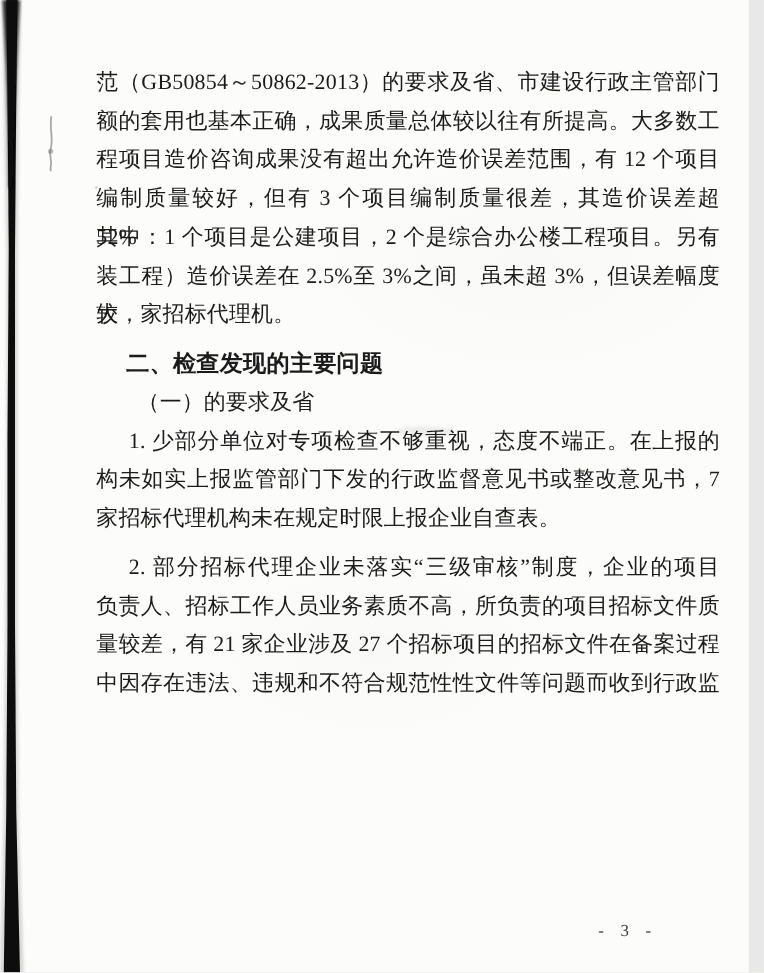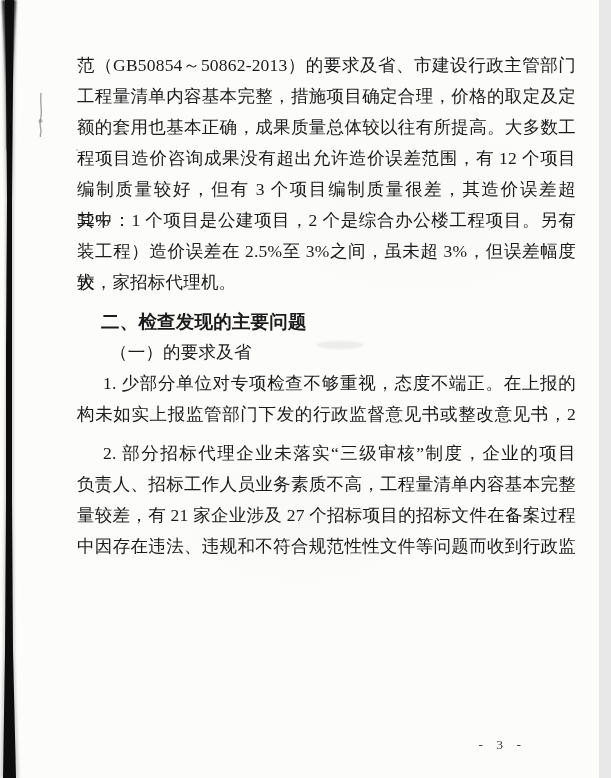--- a/index.html
+++ b/index.html
@@ -88,32 +88,32 @@
     <path d="M41,93 C39.5,105 43,111 40.5,119 C38.5,126 42.5,128 40.5,134 L40.5,137" fill="none" stroke="#8e8e8e" stroke-width="1.4" opacity="0.8"></path>
     <circle cx="40.5" cy="121" r="2.1" fill="#6f6f6f" opacity="0.45"></circle>
 
     <circle cx="77" cy="150" r="0.9" fill="#9a9a9a" opacity="0.6"></circle>
 
     <ellipse cx="340" cy="345" rx="24" ry="4" fill="#c9c9c6" opacity="0.3" filter="url(#blur12)"></ellipse>
   </svg>
 
   <div class="textcol">
     <div class="line j">范（GB50854～50862-2013）的要求及省、市建设行政主管部门</div>
-    <div class="line j">工程量清单内容基本完整，措施项目确定合理，价格的取定及定</div>
     <div class="line j">额的套用也基本正确，成果质量总体较以往有所提高。大多数工</div>
     <div class="line j">程项目造价咨询成果没有超出允许造价误差范围，有 12 个项目</div>
     <div class="line j">编制质量较好，但有 3 个项目编制质量很差，其造价误差超 52%，</div>
     <div class="line j">其中：1 个项目是公建项目，2 个是综合办公楼工程项目。另有</div>
     <div class="line j">装工程）造价误差在 2.5%至 3%之间，虽未超 3%，但误差幅度较</div>
     <div class="line">大，家招标代理机。</div>
     <div class="line heading">二、检查发现的主要问题</div>
     <div class="line sub">（一）的要求及省</div>
     <div class="line j p1">1. 少部分单位对专项检查不够重视，态度不端正。在上报的</div>
-    <div class="line j">构未如实上报监管部门下发的行政监督意见书或整改意见书，2</div>
+    <div class="line j">构未如实上报监管部门下发的行政监督意见书或整改意见书，7</div>
+    <div class="line">家招标代理机构未在规定时限上报企业自查表。</div>
     <div class="line j p1 sp">2. 部分招标代理企业未落实“三级审核”制度，企业的项目</div>
-    <div class="line j">负责人、招标工作人员业务素质不高，工程量清单内容基本完整</div>
+    <div class="line j">负责人、招标工作人员业务素质不高，所负责的项目招标文件质</div>
     <div class="line j">量较差，有 21 家企业涉及 27 个招标项目的招标文件在备案过程</div>
     <div class="line j">中因存在违法、违规和不符合规范性性文件等问题而收到行政监</div>
   </div>
 
   <div class="pagenum">- 3 -</div>
 
 </div>
 
 </body></html>

